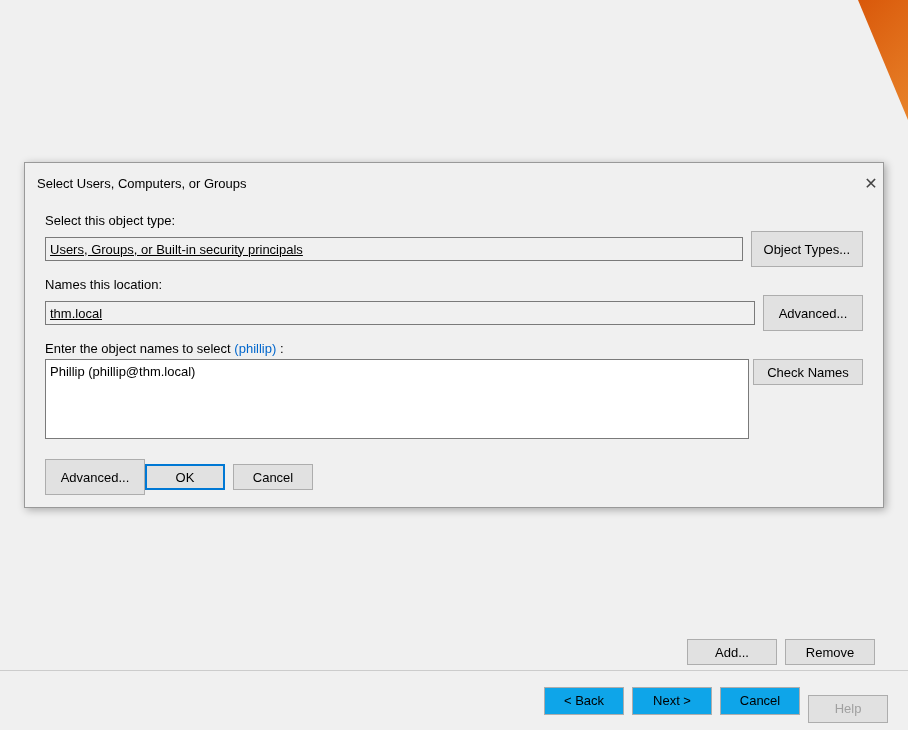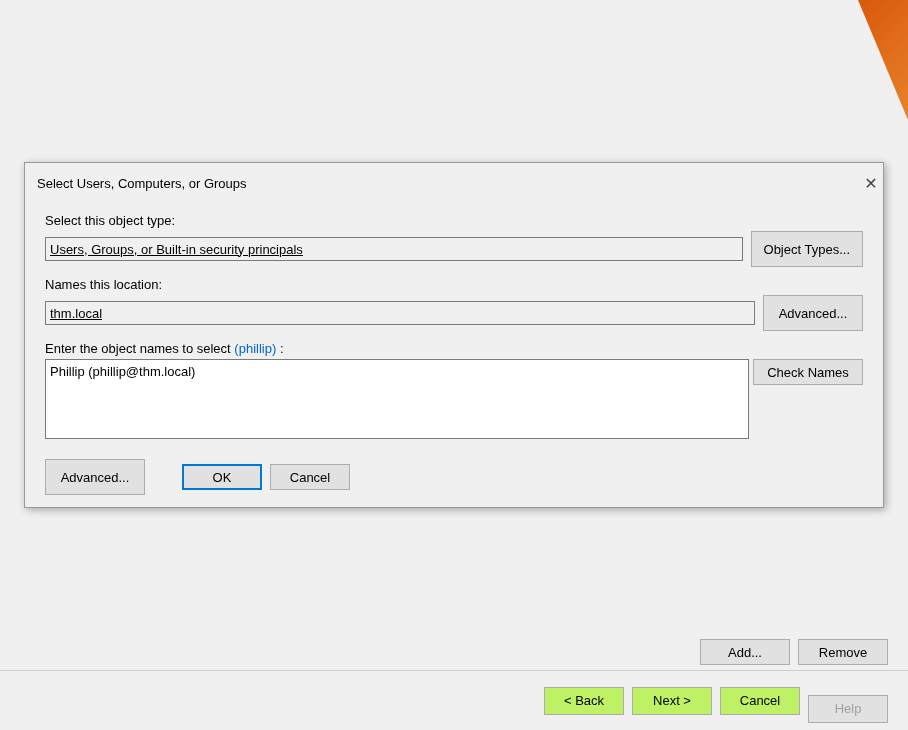--- a/index.html
+++ b/index.html
@@ -48,21 +48,21 @@
       align-items: center;
       justify-content: flex-end;
       padding: 0 20px;
       gap: 8px;
     }
 
     .wizard-btn {
       min-width: 80px;
       height: 28px;
       padding: 0 16px;
-      background: #bef264;
+      background: #0ea5e9;
       border: 1px solid #adadad;
       border-radius: 0;
       font-size: 13px;
       cursor: pointer;
       color: #000;
       font-family: "Segoe UI", Tahoma, sans-serif;
     }
 
     .wizard-btn:disabled {
       color: #a0a0a0;
@@ -226,21 +226,20 @@
       padding: 4px 20px 12px 20px;
     }
 
     .dialog-footer-left {
       display: flex;
     }
 
     .dialog-footer-right {
       display: flex;
       gap: 8px;
-      padding-left: 37px;
     }
 
     .ok-btn {
       min-width: 80px;
       height: 26px;
       padding: 0 16px;
       background: #e1e1e1;
       border: 2px solid #0078d4;
       font-size: 13px;
       cursor: pointer;
@@ -268,21 +267,21 @@
       width: 12px;
       height: 12px;
       cursor: se-resize;
       opacity: 0.5;
     }
 
     
     .below-dialog-area {
       position: absolute;
       bottom: 65px;
-      right: 20px;
+      right: 33px;
       display: flex;
       gap: 8px;
     }
 
     .add-remove-btn {
       min-width: 90px;
       height: 26px;
       padding: 0 12px;
       background: #e1e1e1;
       border: 1px solid #adadad;

